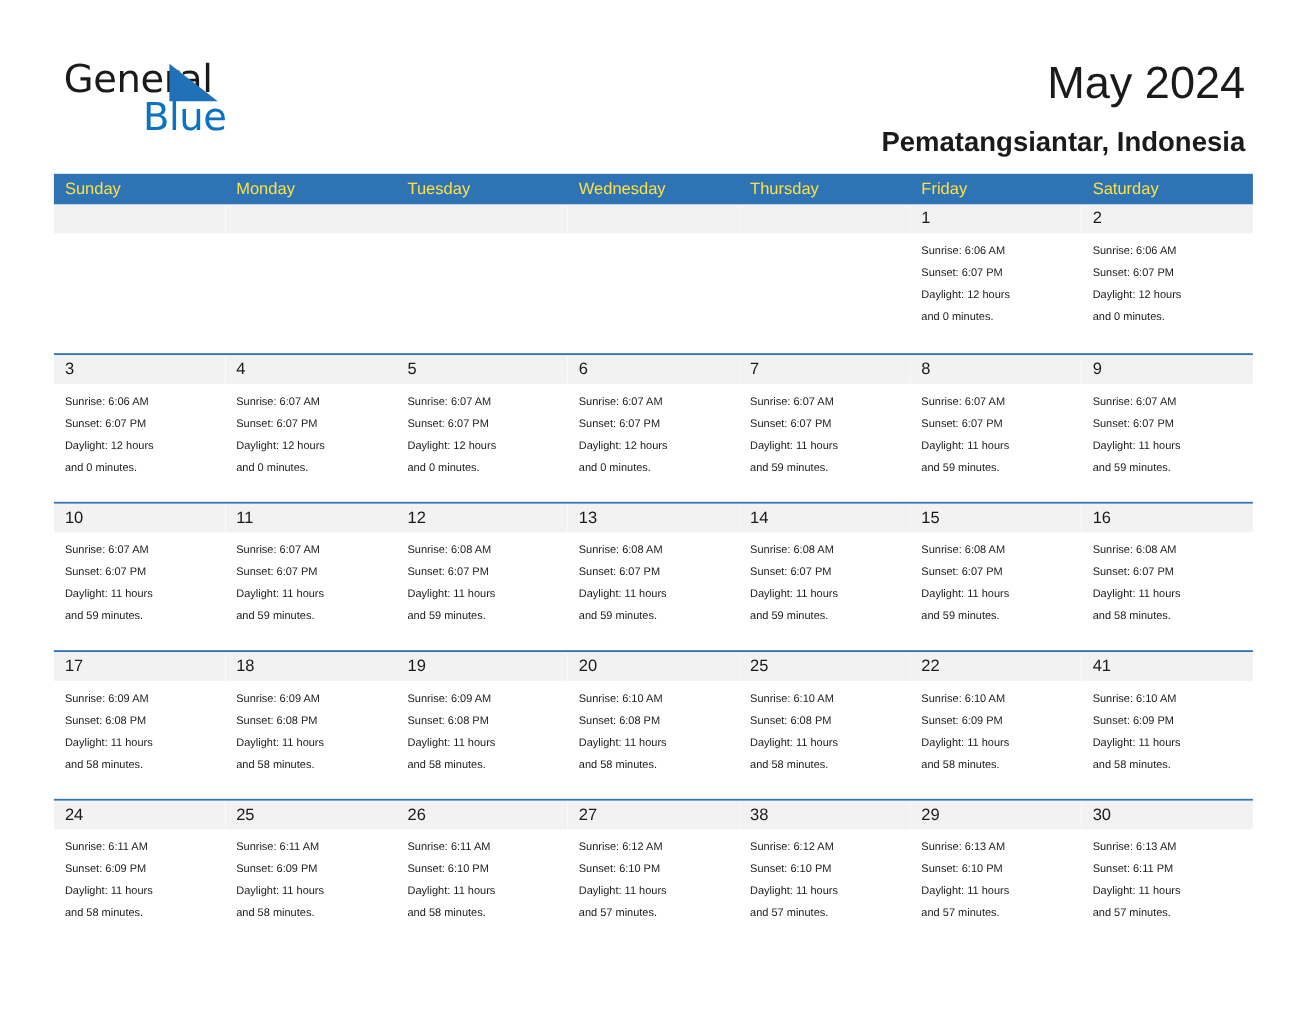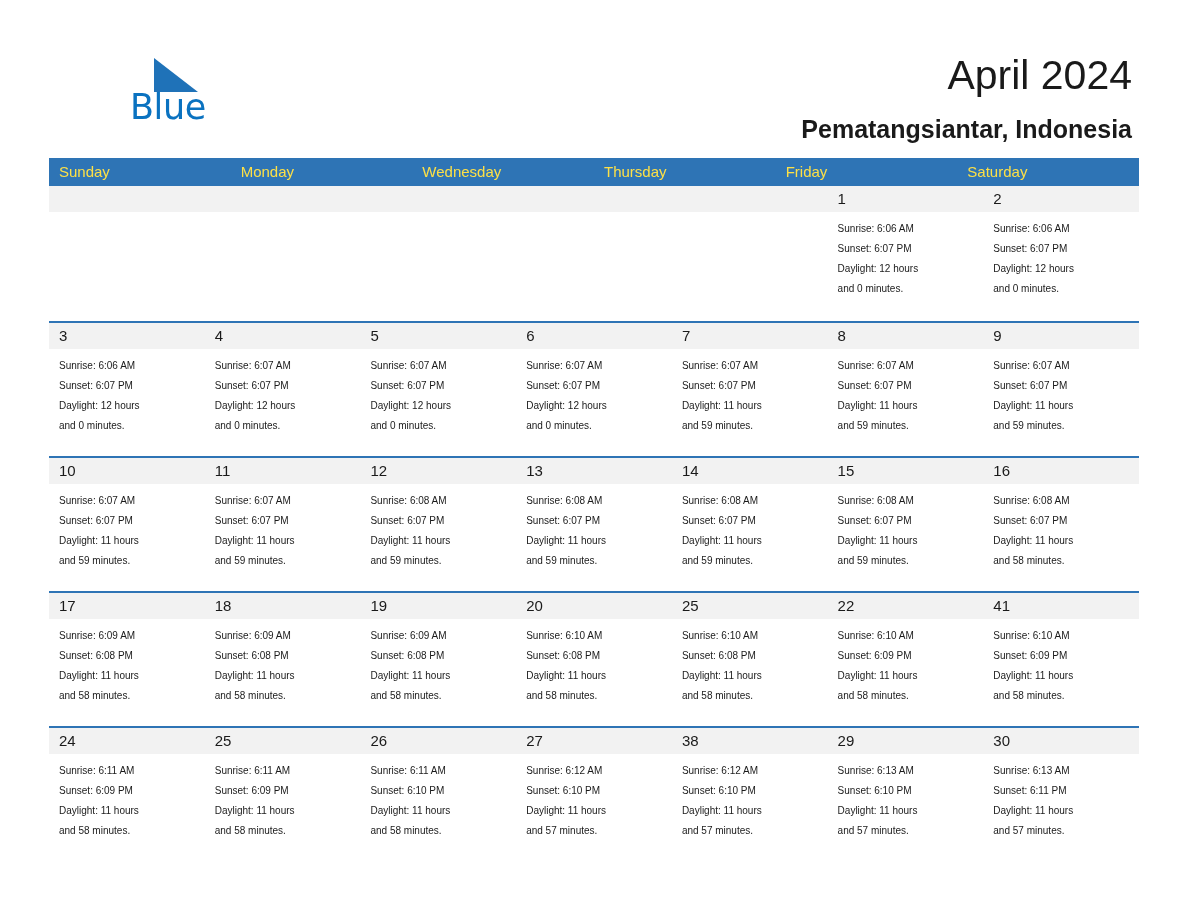--- a/index.html
+++ b/index.html
@@ -135,36 +135,38 @@
   .day-body .line { white-space: nowrap; }
 </style>
 </head>
 <body>
 
 <div id="page">
 
   <div class="header">
 
     <div class="logo">
+      <span class="logo-general">General</span>
       <span class="logo-triangle"></span>
       <span class="logo-blue">Blue</span>
     </div>
 
     <div class="title-block">
-      <div class="cal-title">April 2024</div>
+      <div class="cal-title">May 2024</div>
       <div class="cal-subtitle">Pematangsiantar, Indonesia</div>
     </div>
 
   </div>
 
   <div class="calendar">
 
     <div class="dow-row">
       <div class="dow-cell">Sunday</div>
       <div class="dow-cell">Monday</div>
+      <div class="dow-cell">Tuesday</div>
       <div class="dow-cell">Wednesday</div>
       <div class="dow-cell">Thursday</div>
       <div class="dow-cell">Friday</div>
       <div class="dow-cell">Saturday</div>
     </div>
 
     <div id="weeks-container">
         <div class="week-row">
           <div class="day-cell empty">
     <div class="day-num"></div>

